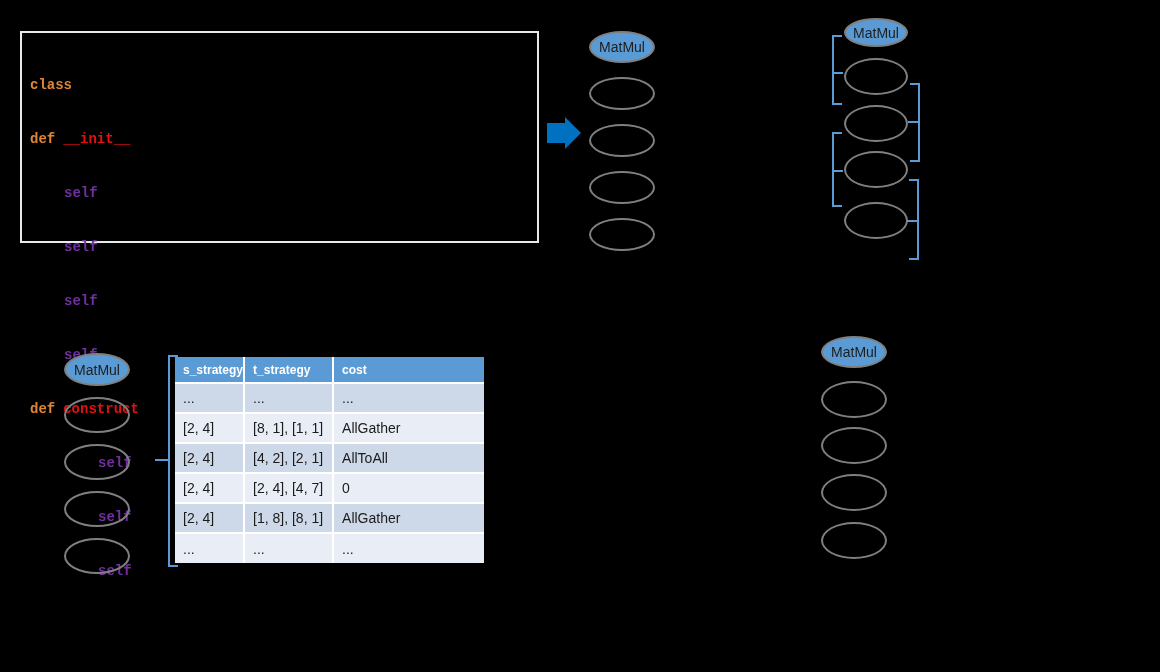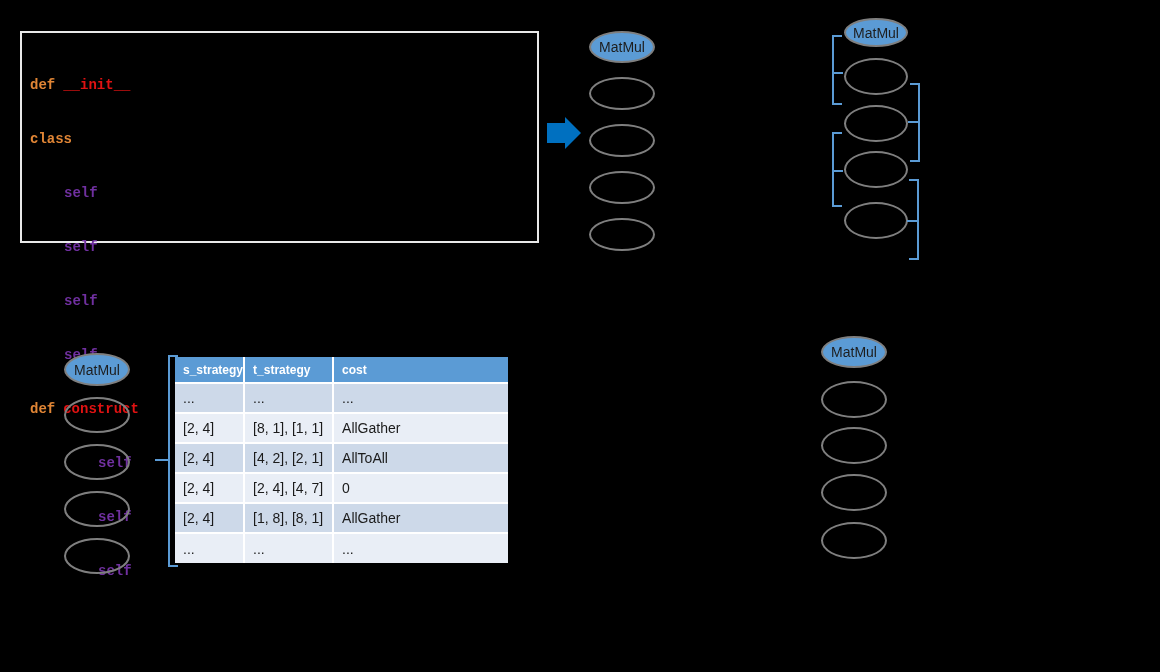--- a/index.html
+++ b/index.html
@@ -71,30 +71,30 @@
   }
   .strategy-table td{
     font-size:14px;color:#1b1b1b;height:30px;padding:0 0 0 8px;
     border-bottom:2px solid #fff;
   }
   .strategy-table th:not(:last-child),
   .strategy-table td:not(:last-child){border-right:2px solid #fff;}
   .strategy-table tbody tr:last-child td{border-bottom:none;}
   .strategy-table tbody tr:nth-child(odd) td{background:var(--row-dark);}
   .strategy-table tbody tr:nth-child(even) td{background:var(--row-light);}
-  .c1{width:52px;} .c2{width:89px;} .c3{width:175px;}
+  .c1{width:52px;} .c2{width:89px;} .c3{width:151px;}
 </style>
 </head>
 <body>
 
 <div id="canvas">
 
   <div class="code-panel">
+    <div class="code-line"><span class="kw">class</span></div>
     <div class="code-line"><span class="kw">def</span><span class="fn">__init__</span></div>
-    <div class="code-line"><span class="kw">class</span></div>
     <div class="code-line ind4"><span class="vr">self</span></div>
     <div class="code-line ind4"><span class="vr">self</span></div>
     <div class="code-line ind4"><span class="vr">self</span></div>
     <div class="code-line ind4"><span class="vr">self</span></div>
     <div class="code-line"><span class="kw">def</span><span class="fn">construct</span></div>
     <div class="code-line ind8"><span class="vr">self</span></div>
     <div class="code-line ind8"><span class="vr">self</span></div>
     <div class="code-line ind8"><span class="vr">self</span></div>
   </div>
 

